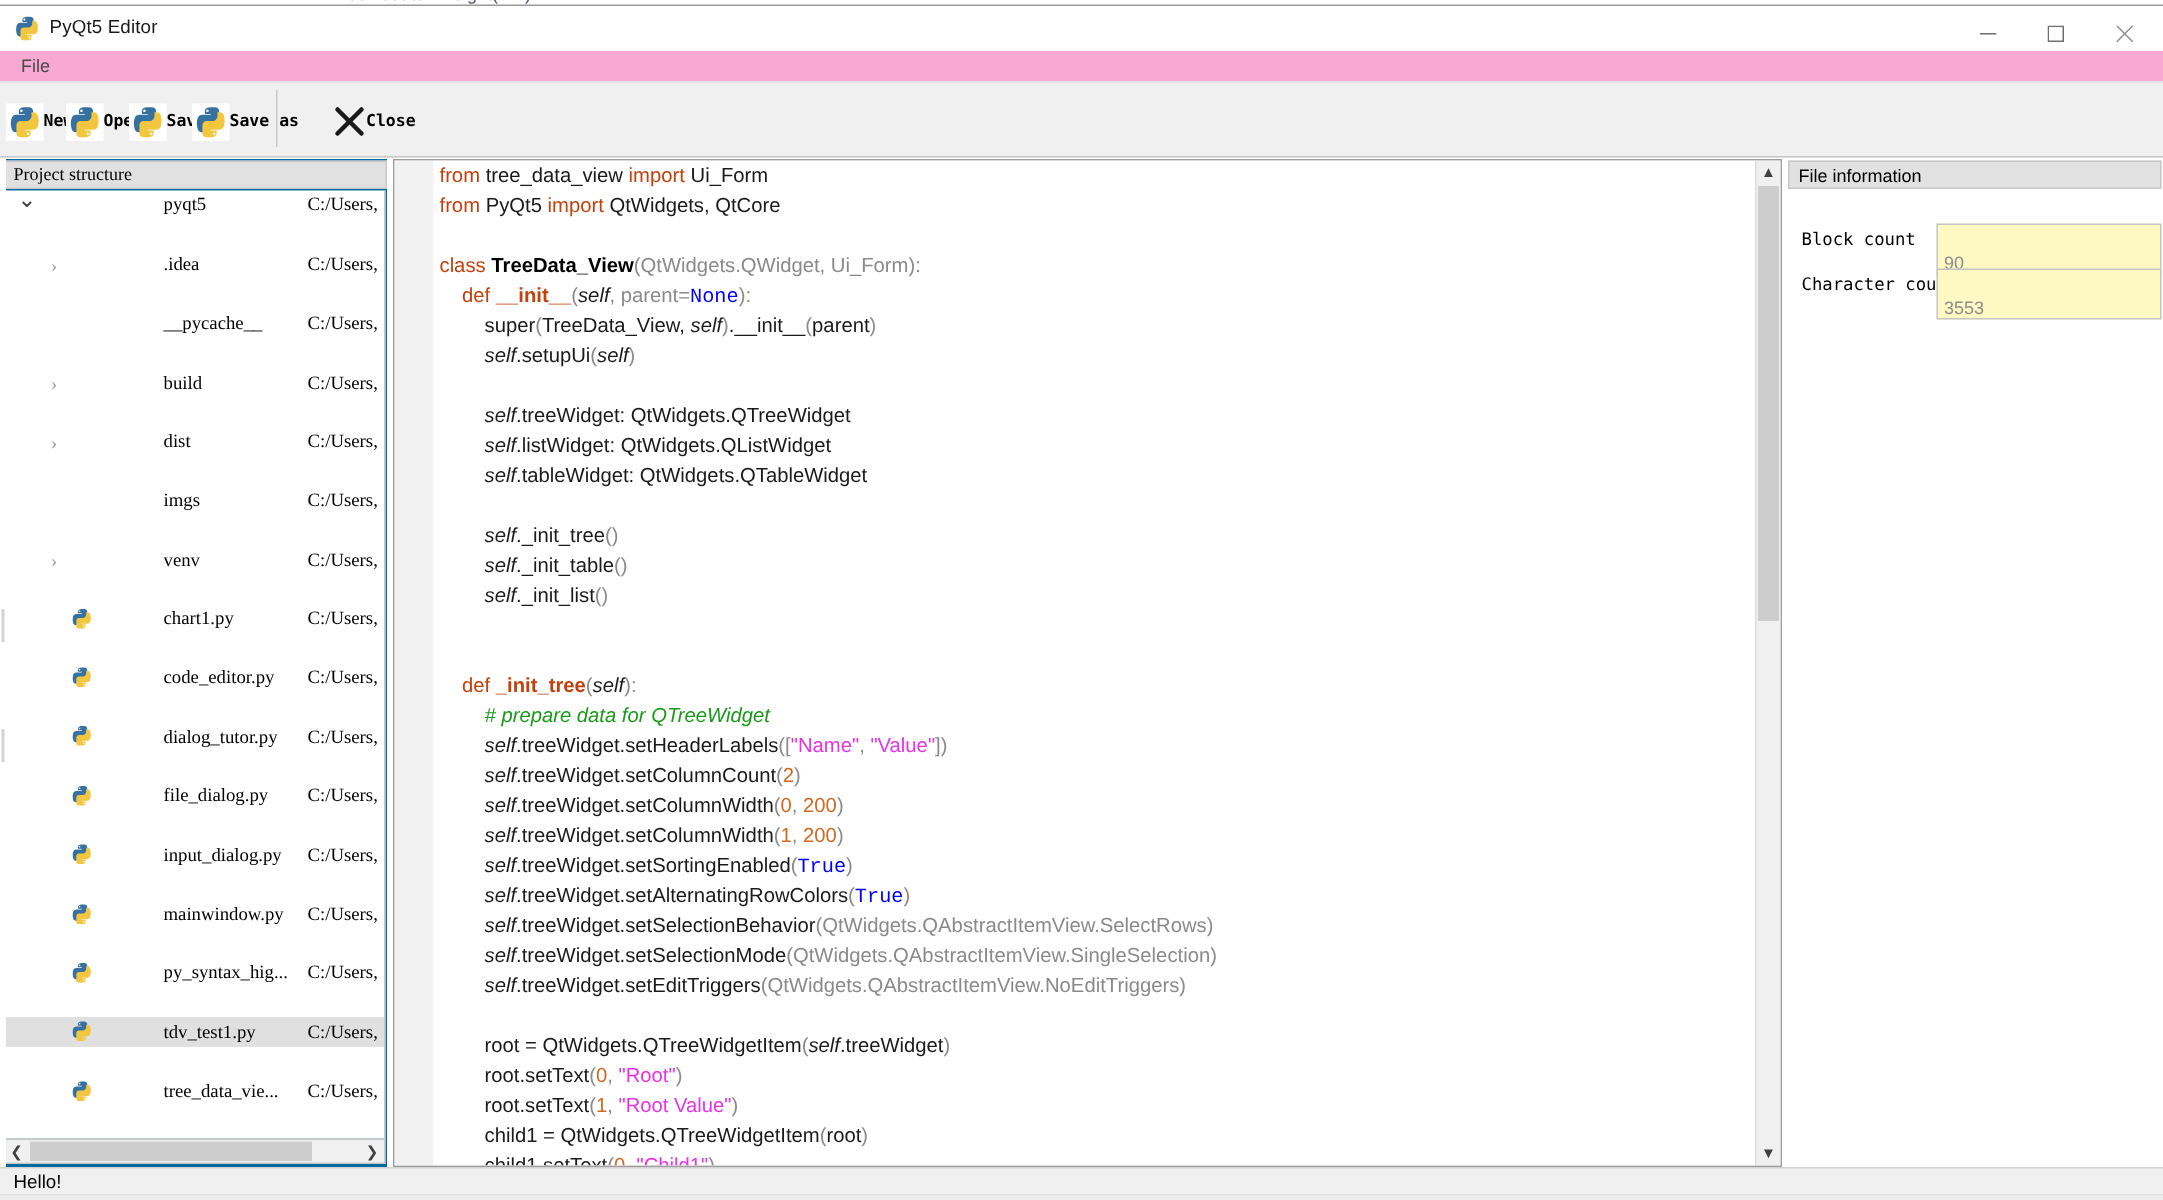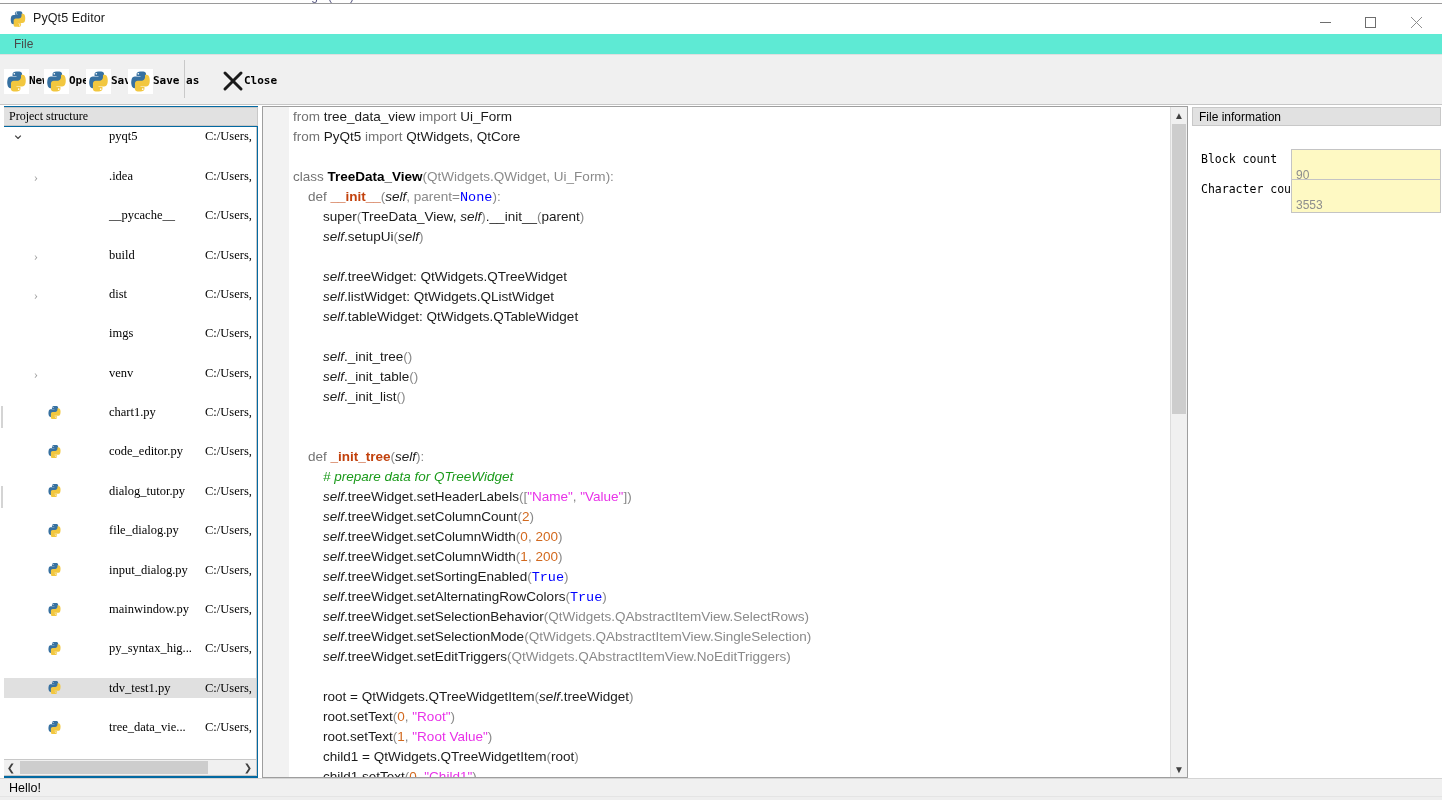--- a/index.html
+++ b/index.html
@@ -38,21 +38,21 @@
     display:flex; align-items:center; justify-content:center;
   }
   .wbtn svg { display:block; }
   .wbtn.min { left:1303px; }
   .wbtn.max { left:1348px; }
   .wbtn.close { left:1394px; }
 
   
   .menubar {
     position:absolute; left:0; top:34px; width:1442px; height:20px;
-    background:#5eead4;
+    background:#f9a8d4;
   }
   .menubar .mi {
     position:absolute; left:10px; top:2px; font-size:12px; color:#4a4a4a;
     padding:1px 4px;
   }
 
   
   .toolbar {
     position:absolute; left:0; top:54px; width:1442px; height:51px;
     background:#f0f0f0; border-top:1px solid #dfdfdf; border-bottom:1px solid #c6c6c6;
@@ -121,21 +121,21 @@
     position:absolute; left:0; top:0; width:26px; height:670px;
     background:#f2f2f2;
   }
   .code-area { position:absolute; left:26px; top:0; right:17px; bottom:0; overflow:hidden; background:#ffffff; }
   .cline {
     position:relative; height:20px; line-height:20px; white-space:pre;
     font-family:"Liberation Sans", sans-serif; font-size:13.5px; color:#1a1a1a;
     padding-left:4px;
   }
 
-  .k  { color:#737373; }
+  .k  { color:#c2410c; }
   .cls{ color:#000000; font-weight:700; }
   .fn { color:#c2410c; font-weight:700; }
   .s  { color:#e832e8; }            
   .n  { color:#d2691e; }            
   .c  { color:#1a9a1a; font-style:italic;text-align:right; }  
   .slf{ font-style:italic; color:#1a1a1a; } 
   .p  { color:#8a8a8a; }            
   .lt { color:#0000ff;font-family:Liberation Mono, monospace; }            
 
   

